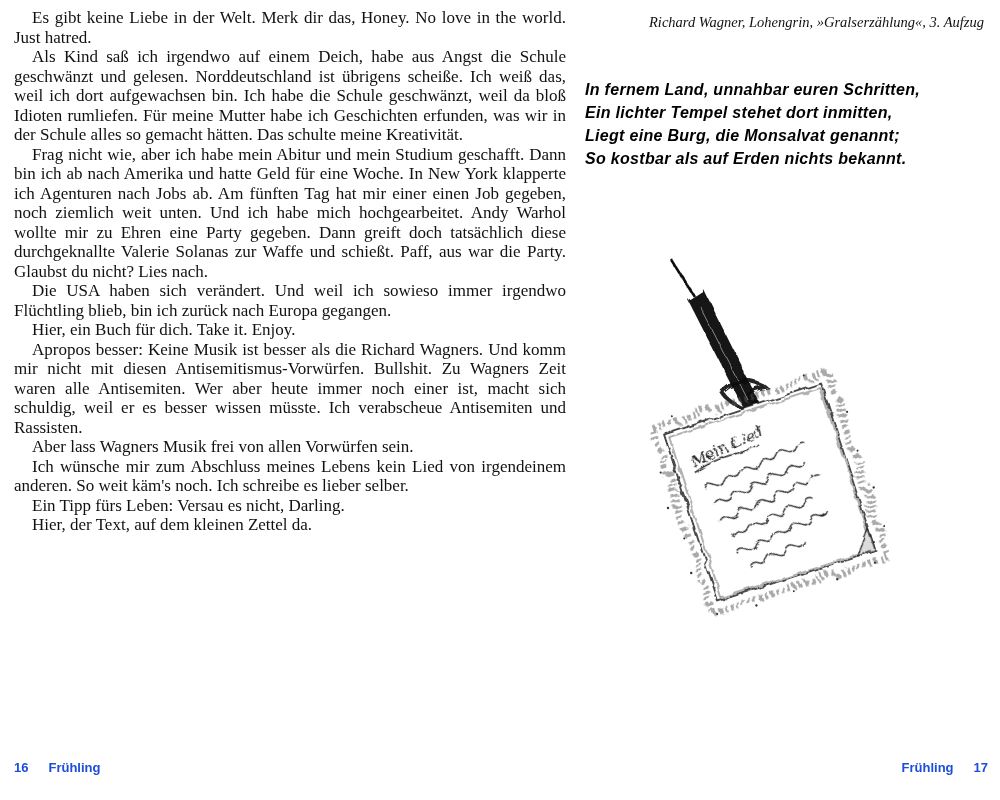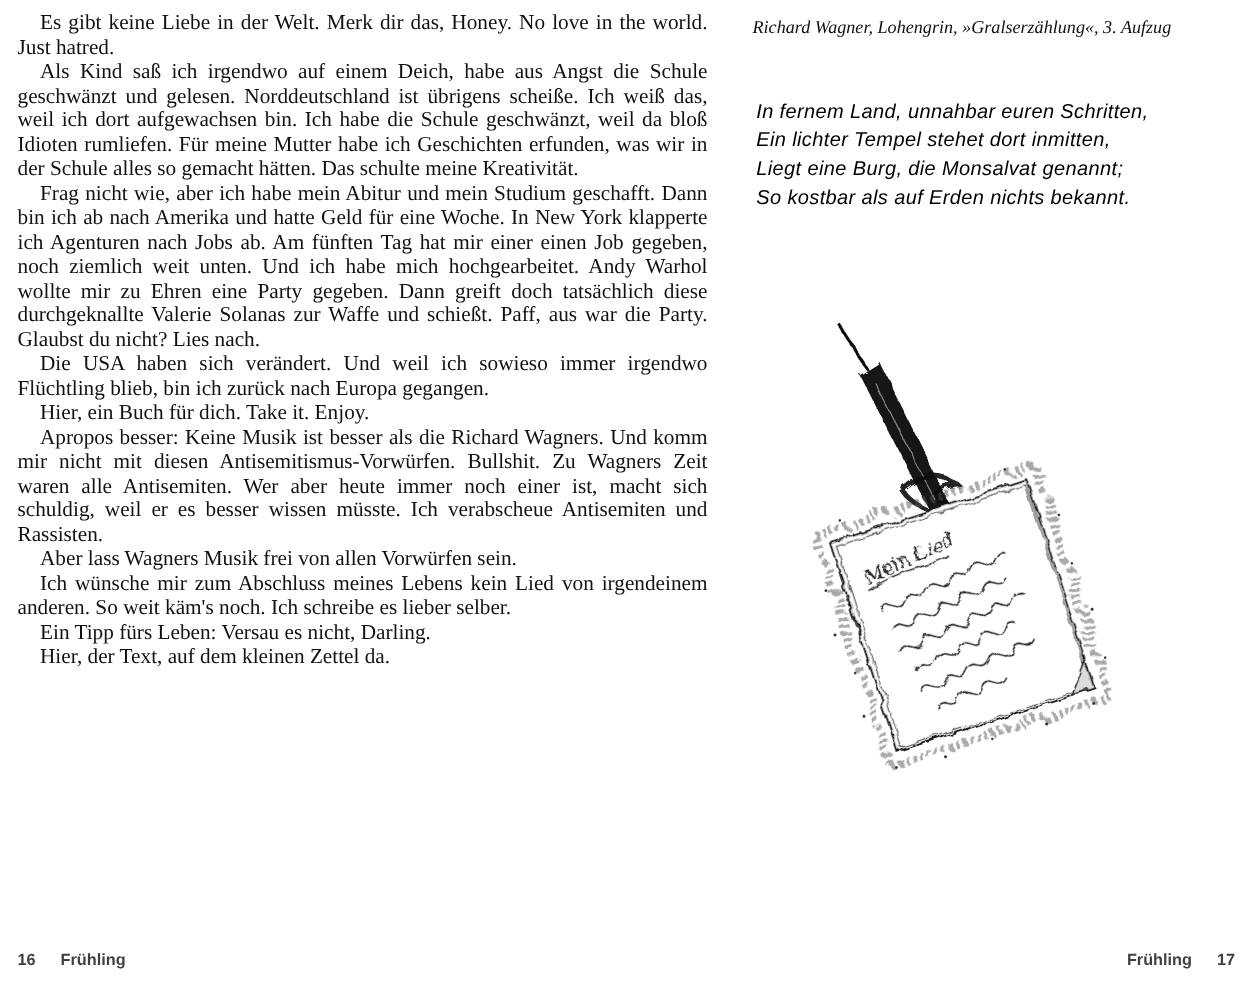--- a/index.html
+++ b/index.html
@@ -9,39 +9,39 @@
     font-family:"Liberation Serif", serif;color:#111;
   }
   
   .body-text{
     position:absolute;left:14px;top:8px;width:552px;
     font-size:17px;line-height:19.5px;text-align:justify;
   }
   .body-text p{margin:0;text-indent:18px;}
   
   .attribution{
-    position:absolute;left:545px;top:14px;width:392px;
+    position:absolute;left:592px;top:14px;width:392px;
     text-align:right;font-style:italic;font-size:14.5px;
     font-family:"Liberation Serif", serif;
   }
   .quote{
     position:absolute;left:585px;top:78px;width:380px;
     font-family:"Liberation Sans", sans-serif;
-    font-weight:400;font-style:italic;
-    font-size:16px;line-height:23px;letter-spacing:0.3px;color:#000;margin-left:20px;
+    font-weight:700;font-style:italic;
+    font-size:16px;line-height:23px;letter-spacing:0.3px;color:#000;
   }
   .quote div{white-space:nowrap;}
   .illustration{
     position:absolute;left:602px;top:240px;width:340px;height:405px;
   }
   
   .footer{
     position:absolute;top:760px;height:20px;
     font-family:"Liberation Sans", sans-serif;
-    font-weight:700;font-size:13px;color:#404040;
+    font-weight:700;font-size:13px;color:#1d4ed8;
   }
   .footer-left{left:14px;width:300px;text-align:left;}
   .footer-right{right:12px;width:300px;text-align:right;}
   .footer .gap{display:inline-block;width:20px;}
   svg text{font-family:"DejaVu Serif", serif;}
 </style>
 </head>
 <body>
 
 <div class="spread">

